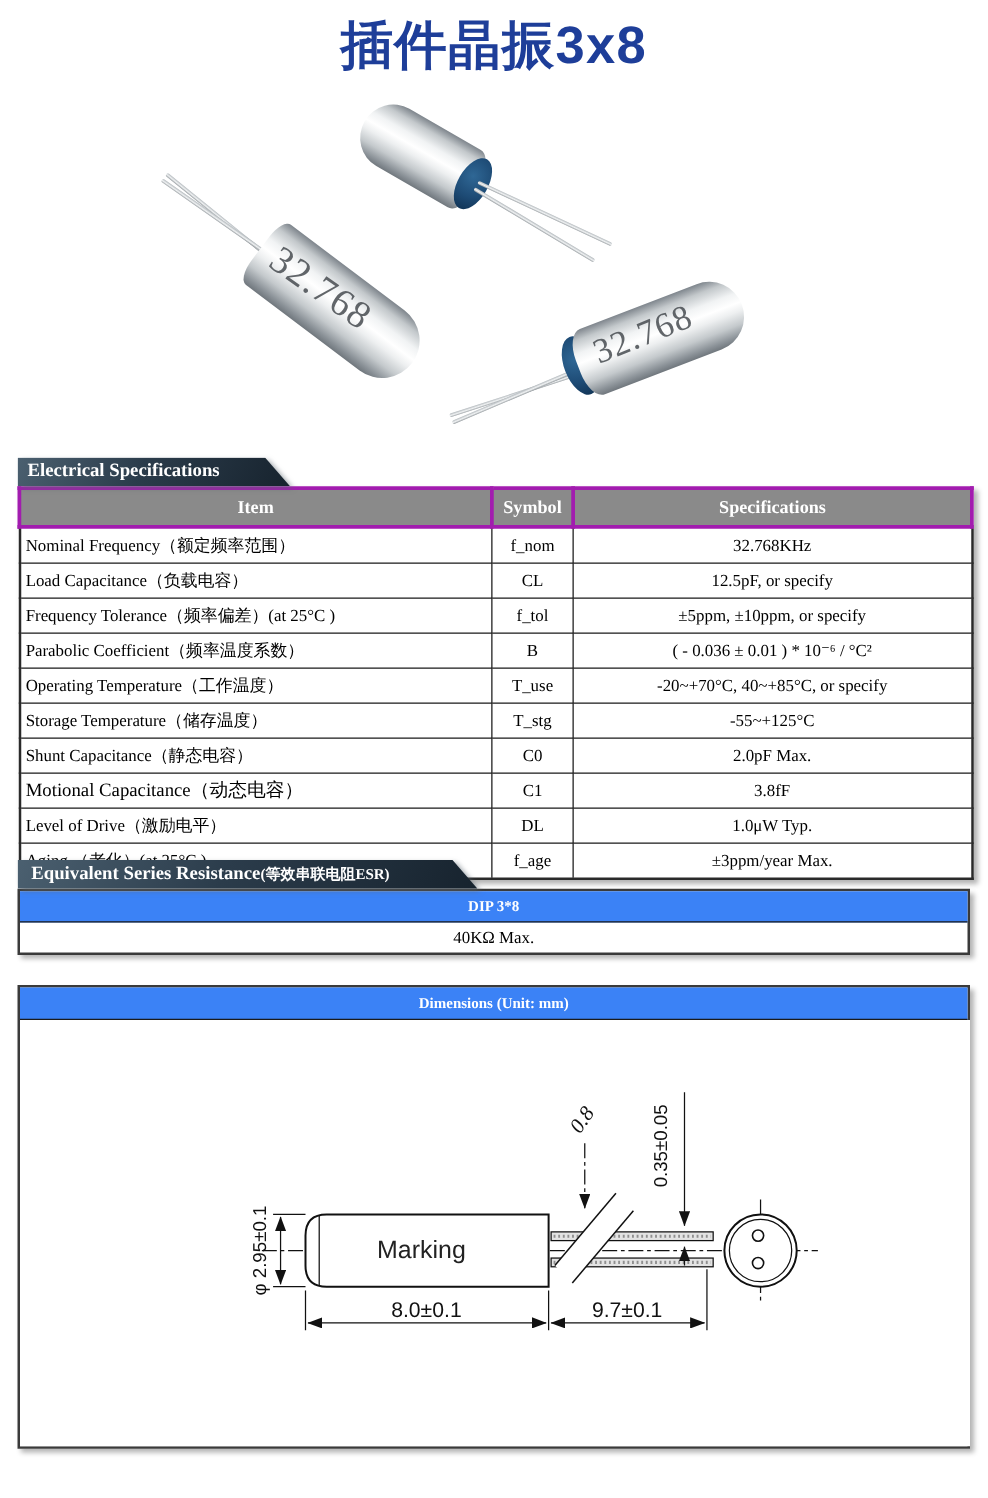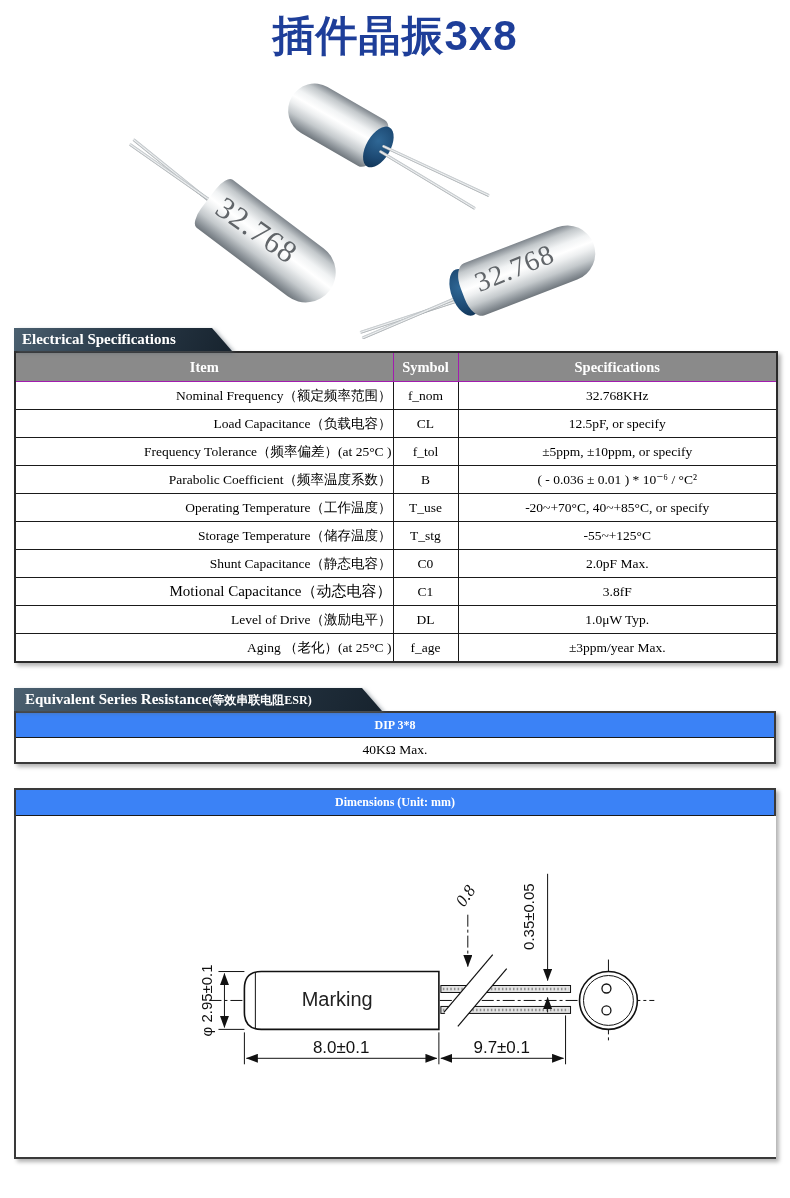--- a/index.html
+++ b/index.html
@@ -50,39 +50,39 @@
       font-family:"Liberation Serif","DejaVu Serif",serif;
       background:linear-gradient(115deg,#4b6070 0%,#2b3c4b 45%,#17232e 100%);
       clip-path:polygon(0 0,calc(100% - 20px) 0,100% 100%,0 100%);}
   .banner .cn{font-size:12px;font-weight:bold;}
   .banner-wrap{filter:drop-shadow(3px 2px 2px rgba(90,100,110,.55));}
 
   
   .spec-table{width:762px;border-collapse:collapse;border:2px solid #2a2a2a;
       box-shadow:3px 3px 4px rgba(0,0,0,.3);background:#fff;table-layout:fixed;}
   .spec-table th{background:#8a8a8a;color:#fff;font-weight:bold;font-size:14.5px;
-      height:26px;border:1px solid #a21caf;text-align:center;}
+      height:26px;border:3px solid #a21caf;text-align:center;}
   .spec-table td{font-size:13.5px;color:#000;border:1px solid #1a1a1a;height:25px;
       text-align:center;overflow:hidden;white-space:nowrap;}
-  .spec-table td.item{text-align:right;padding-left:4px;}
+  .spec-table td.item{text-align:left;padding-left:4px;}
 
   
   .box{border:2px solid #3a3a3a;background:#fff;box-shadow:3px 3px 4px rgba(0,0,0,.3);}
   .gray-row{background:#3b82f6;color:#fff;font-weight:bold;font-size:12px;
       text-align:center;height:24px;line-height:24px;border-bottom:1.5px solid #1a1a1a;}
   .white-row{font-size:13.5px;color:#000;text-align:center;height:24px;line-height:24px;border-radius:12px;}
 
   .dim-canvas{position:relative;width:760px;height:341px;background:#fff;}
   .cdash{stroke-dasharray:12 3 3 3;}
   .t-dim{font-family:"Liberation Sans","DejaVu Sans",sans-serif;font-size:17px;fill:#111;text-anchor:middle;}
   .t-dim-sm{font-family:"Liberation Sans","DejaVu Sans",sans-serif;font-size:15px;fill:#111;text-anchor:middle;}
   .t-marking{font-family:"Liberation Sans","DejaVu Sans",sans-serif;font-size:20px;fill:#222;text-anchor:middle;}
   .t-08{font-family:"Liberation Serif","DejaVu Serif",serif;font-style:italic;font-size:17px;fill:#111;text-anchor:middle;}
 
-  .sec-elec{top:328px;}
+  .sec-elec{top:366px;}
   .sec-esr{top:688px;}
   .sec-dim{top:788px;}
 </style>
 </head>
 <body>
 
 <div class="page">
 
   <div class="title">插件晶振3x8</div>
 

